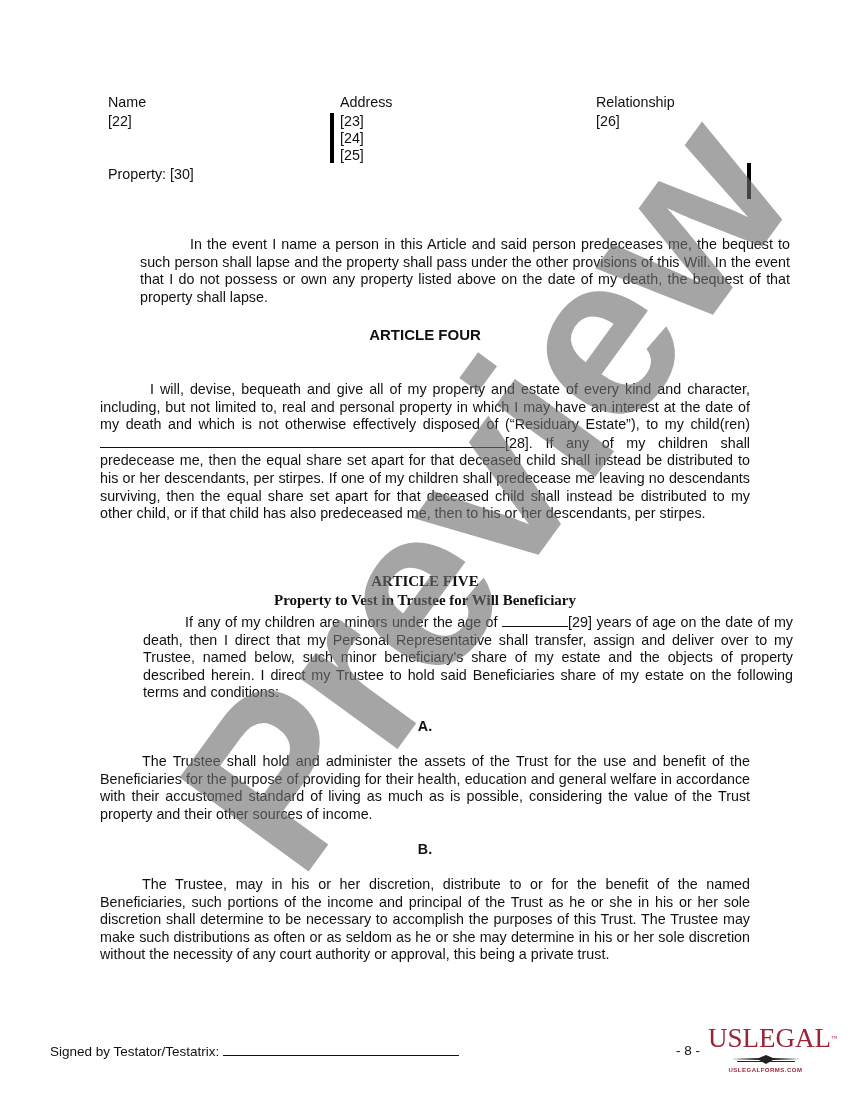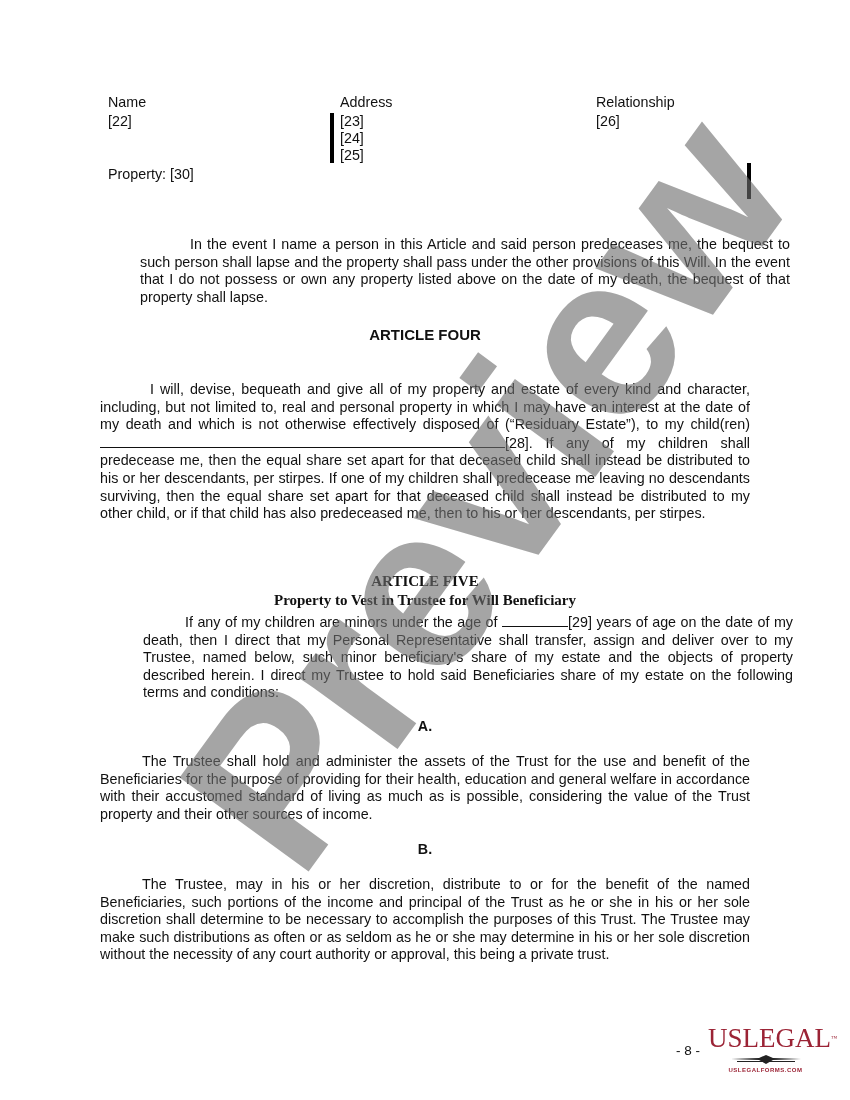--- a/index.html
+++ b/index.html
@@ -70,20 +70,24 @@
     <span class="indent" style="width:42px;"></span><span>The Trustee shall hold and administer the assets of the Trust for the use and benefit of the Beneficiaries for the purpose of providing for their health, education and general welfare in accordance with their accustomed standard of living as much as is possible, considering the value of the Trust property and their other sources of income.</span>
   </div>
 
   <div class="center" style="top:841px;">B.</div>
   <div class="p" style="top:876px;">
     <span class="indent" style="width:42px;"></span><span>The Trustee, may in his or her discretion, distribute to or for the benefit of the named Beneficiaries, such portions of the income and principal of the Trust as he or she in his or her sole discretion shall determine to be necessary to accomplish the purposes of this Trust.  The Trustee may make such distributions as often or as seldom as he or she may determine in his or her sole discretion without the necessity of any court authority or approval, this being a private trust.</span>
   </div>
 
   <div class="watermark">Preview</div>
 
+  <div class="abs" style="left:50px;top:1043px;font-size:13.5px;">
+    <span>Signed by Testator/Testatrix:</span>
+    <span class="footer-line"></span>
+  </div>
   <div class="abs" style="left:676px;top:1043px;font-size:13.5px;">- 8 -</div>
 
   <div class="logo">
     <div class="logo-main"><span>USLEGAL</span><span class="logo-tm">™</span></div>
     <svg width="70" height="9" viewBox="0 0 70 9">
       <path d="M0 4 L28 3 L35 0 L42 3 L70 4 L42 5 L35 9 L28 5 Z" fill="#222"></path>
       <line x1="6" y1="6.5" x2="64" y2="6.5" stroke="#222" stroke-width="1"></line>
     </svg>
     <div class="logo-url">USLEGALFORMS.COM</div>
   </div>

